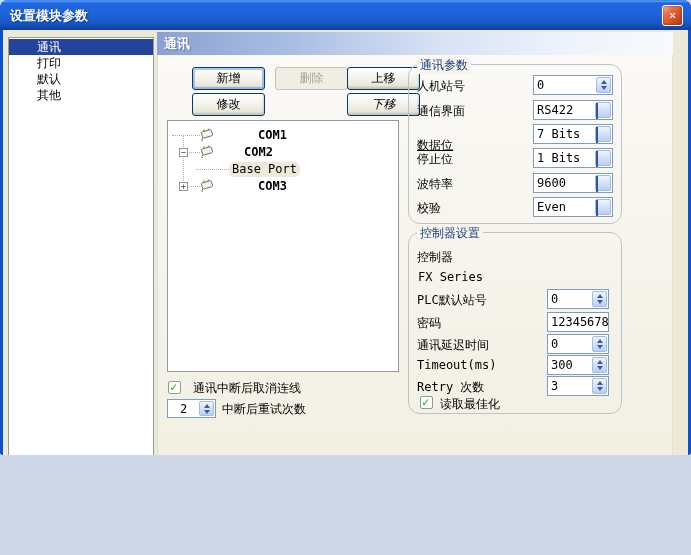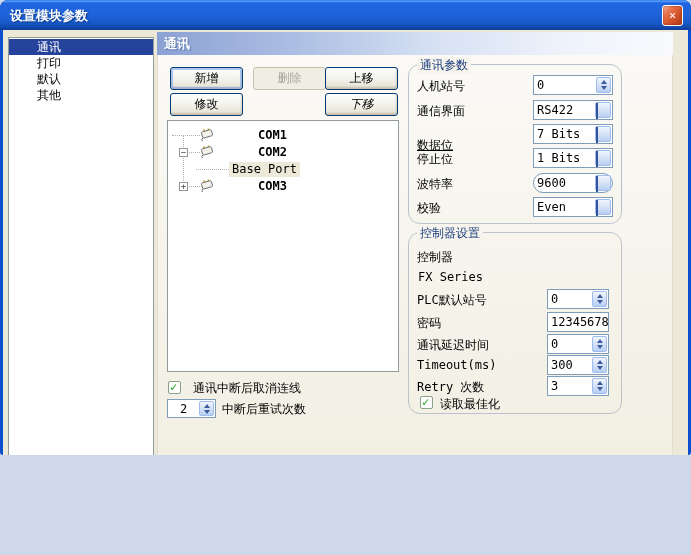--- a/index.html
+++ b/index.html
@@ -30,34 +30,34 @@
          border:1px solid #e2ded0;}
   .panel-header{position:absolute;left:157px;top:32px;width:516px;height:23px;
                 background:linear-gradient(90deg,#8ba1d3 0%,#a9bce2 25%,#d8e2f4 55%,#eff3fb 80%,#f8fafd 100%);
                 color:#fff;font-weight:bold;font-size:13px;line-height:23px;padding-left:7px;
                 text-shadow:1px 1px 1px #5c74a8;}
 
   
   .xp-btn{position:absolute;width:73px;height:23px;border:1px solid #003c74;border-radius:3px;
           background:linear-gradient(180deg,#ffffff 0%,#f4f3ed 45%,#e9e6da 85%,#d8d4c6 100%);
           text-align:center;line-height:21px;cursor:default;
-          box-shadow:inset -1px -2px 2px rgba(158,148,120,.35);}
+          box-shadow:inset -1px -2px 2px rgba(158,148,120,.35);margin-left:22px;}
   .xp-btn.default{box-shadow:inset 0 0 0 2px rgba(126,162,230,.6), inset -1px -2px 2px rgba(158,148,120,.25);}
   .xp-btn.disabled{color:#a8a49a;border-color:#c5c1ae;background:#f0eee2;box-shadow:none;}
 
   
   .treebox{position:absolute;left:167px;top:120px;width:232px;height:252px;background:#fff;
            border:1px solid #919b9c;}
   .dot-v{position:absolute;border-left:1px dotted #b0b0b0;}
   .dot-h{position:absolute;border-top:1px dotted #b0b0b0;}
   .expander{position:absolute;width:9px;height:9px;background:#fff;border:1px solid #969696;
             font-size:9px;line-height:7px;text-align:center;color:#4a4a4a;cursor:default;}
   .tree-label{position:absolute;height:15px;line-height:15px;white-space:nowrap;cursor:default;}
   .tree-label.bold{font-weight:bold;margin-left:40px;}
-  .tree-label.selected{background:#ece9d8;padding:0 3px;}
+  .tree-label.selected{background:#ece9d8;padding:0 3px;border-radius:6px;}
   .plug{position:absolute;width:16px;height:14px;}
 
   
   .field{position:absolute;height:20px;background:#fff;border:1px solid #7f9db9;cursor:text;}
   .field .val{position:absolute;left:3px;top:1px;line-height:16px;white-space:nowrap;}
   .spin{position:absolute;right:1px;top:1px;bottom:1px;width:15px;border:1px solid #9ebcf0;border-radius:2px;
         background:linear-gradient(180deg,#f0f5fd 0%,#d5e2f7 50%,#b9cff2 100%);
         display:flex;flex-direction:column;justify-content:center;cursor:default;}
   .arr-up{width:0;height:0;border-left:3px solid transparent;border-right:3px solid transparent;
           border-bottom:4px solid #3c5b9e;margin:0 auto;}
@@ -126,21 +126,21 @@
       <path d="M4 9.8 Q2 11 3.4 13.2" fill="none" stroke="#6f6f6f"></path>
     </svg>
     <div class="tree-label bold" style="left:50px;top:7px;">COM1</div>
 
     <div class="expander" style="left:11px;top:27px;">−</div>
     <svg class="plug" style="left:31px;top:24px;" viewBox="0 0 16 14">
       <path d="M4.5 1.5 l1.6 2.6 M9 0.6 l1.6 2.6" stroke="#caa43c" stroke-width="1.6" fill="none"></path>
       <path d="M2.5 5.5 Q2 4.4 3.5 3.9 L10.5 1.8 Q12 1.4 12.4 2.6 L13.5 6.2 Q13.9 7.4 12.4 7.8 L5.5 9.9 Q4 10.3 3.6 9 Z" fill="#f2f2ea" stroke="#6f6f6f"></path>
       <path d="M4 9.8 Q2 11 3.4 13.2" fill="none" stroke="#6f6f6f"></path>
     </svg>
-    <div class="tree-label bold" style="left:50px;top:24px;text-align:right;">COM2</div>
+    <div class="tree-label bold" style="left:36px;top:24px;text-align:right;">COM2</div>
 
     <div class="tree-label selected" style="left:61px;top:41px;">Base Port</div>
 
     <div class="expander" style="left:11px;top:61px;">+</div>
     <svg class="plug" style="left:31px;top:58px;" viewBox="0 0 16 14">
       <path d="M4.5 1.5 l1.6 2.6 M9 0.6 l1.6 2.6" stroke="#caa43c" stroke-width="1.6" fill="none"></path>
       <path d="M2.5 5.5 Q2 4.4 3.5 3.9 L10.5 1.8 Q12 1.4 12.4 2.6 L13.5 6.2 Q13.9 7.4 12.4 7.8 L5.5 9.9 Q4 10.3 3.6 9 Z" fill="#f2f2ea" stroke="#6f6f6f"></path>
       <path d="M4 9.8 Q2 11 3.4 13.2" fill="none" stroke="#6f6f6f"></path>
     </svg>
     <div class="tree-label bold" style="left:50px;top:58px;">COM3</div>
@@ -184,21 +184,21 @@
     <span class="combo-btn"><i class="chev"></i></span>
   </div>
 
   <div class="flabel" style="left:417px;top:151px;">停止位</div>
   <div class="field" style="left:533px;top:148px;width:80px;">
     <span class="val">1 Bits</span>
     <span class="combo-btn"><i class="chev"></i></span>
   </div>
 
   <div class="flabel" style="left:417px;top:176px;">波特率</div>
-  <div class="field" style="left:533px;top:173px;width:80px;border-radius:10px;">
+  <div class="field" style="left:533px;top:173px;width:80px;">
     <span class="val">9600</span>
     <span class="combo-btn"><i class="chev"></i></span>
   </div>
 
   <div class="flabel" style="left:417px;top:200px;">校验</div>
   <div class="field" style="left:533px;top:197px;width:80px;">
     <span class="val">Even</span>
     <span class="combo-btn"><i class="chev"></i></span>
   </div>
 

